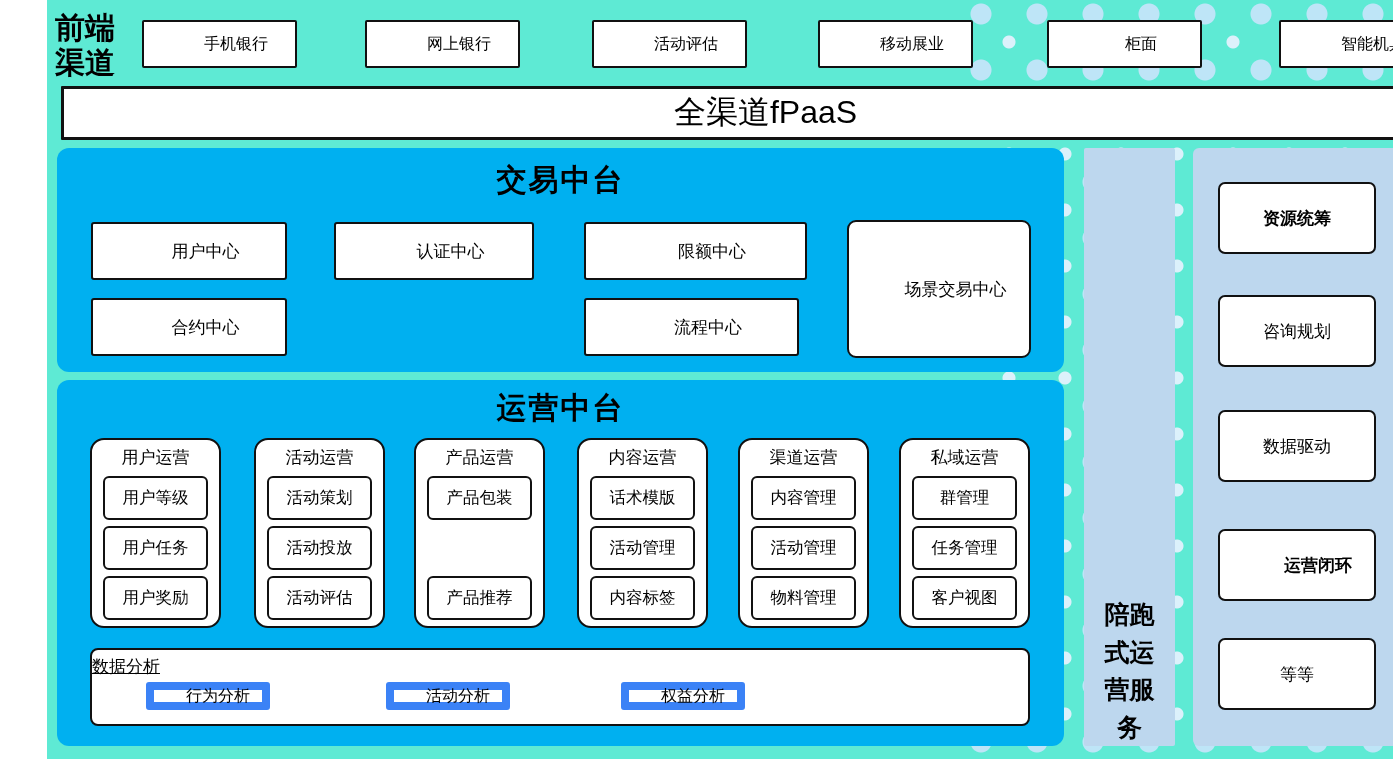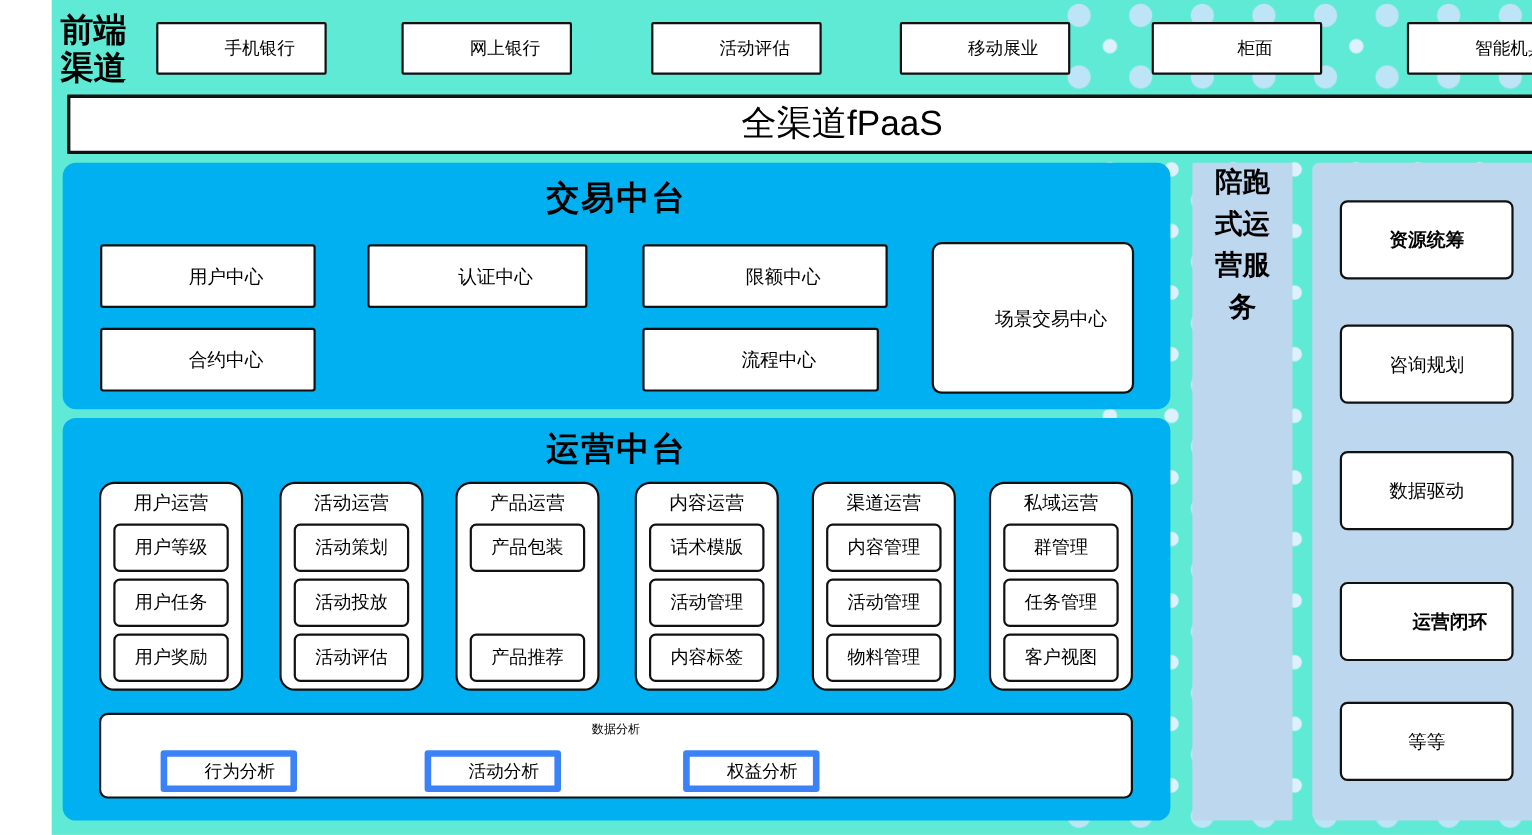--- a/index.html
+++ b/index.html
@@ -69,33 +69,33 @@
   }
   .op-item.i0{top:36px;} .op-item.i1{top:86px;} .op-item.i2{top:136px;}
 
   
   .analysis-bar{
     top:268px; left:33px; width:940px; height:78px;
     background:#fff; border:2px solid #111; border-radius:8px; box-sizing:border-box; z-index:2;
   }
   .analysis-title{
     position:absolute; top:5px; left:0; width:100%;
-    text-align:center; font-size:11px;
+    text-align:left; font-size:17px;text-decoration:underline;
   }
   .analysis-item{
-    position:absolute; top:32px; width:124px; height:38px;
-    background:#fff; border:6px solid #3b82f6; border-radius:3px; box-sizing:border-box;
+    position:absolute; top:32px; width:124px; height:28px;
+    background:#fff; border:8px solid #3b82f6; border-radius:3px; box-sizing:border-box;
     display:flex; align-items:center; justify-content:center; font-size:16px;padding-left:20px;
   }
 
   
   .companion-strip{
     top:148px; left:1037px; width:91px; height:598px;
     background:#BDD7EE; border-radius:2px; z-index:1;
-    display:flex; align-items:flex-start; justify-content:center;
+    display:flex; align-items:flex-end; justify-content:center;
   }
   .companion-label{
     width:2.15em; font-size:25px; font-weight:700; line-height:1.5;
     word-break:break-all; text-align:center;
   }
 
   
   .right-panel{
     top:148px; left:1146px; width:241px; height:598px;
     background:#BDD7EE; border-radius:6px; z-index:1;

